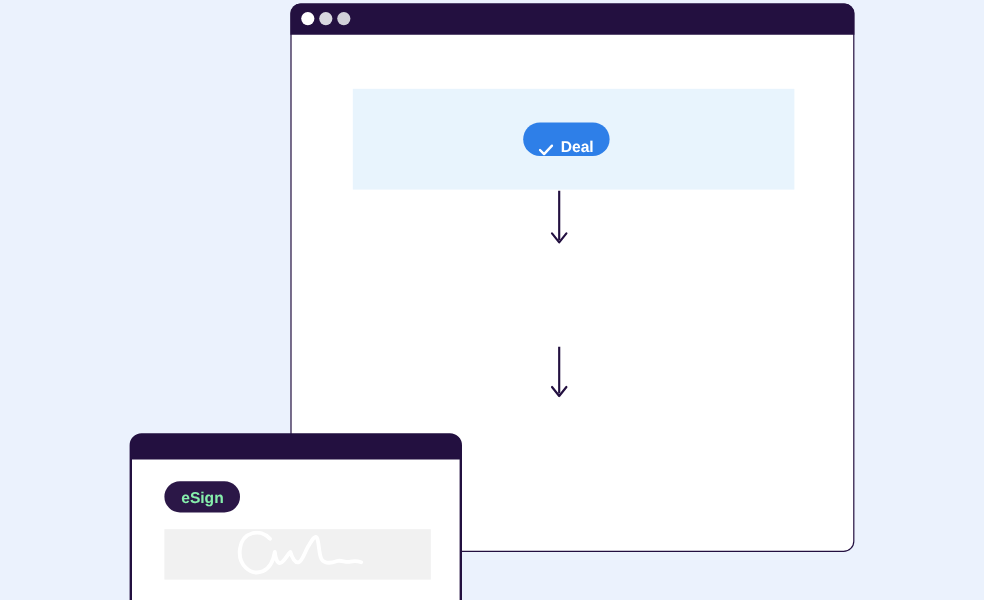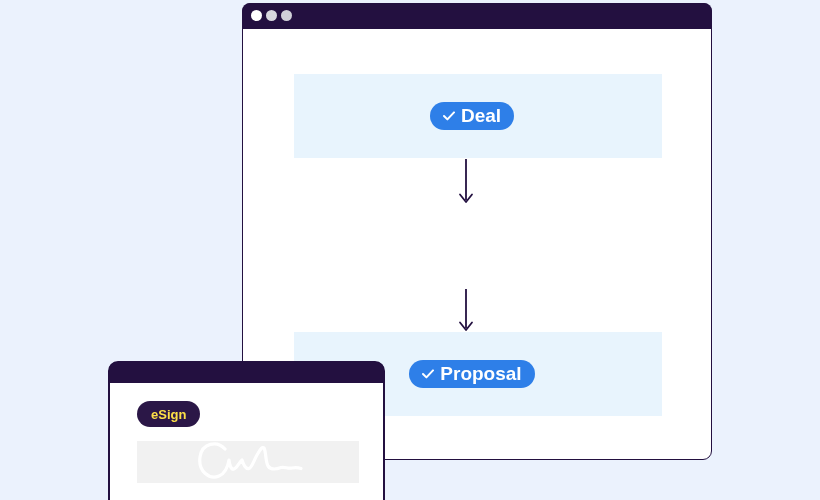--- a/index.html
+++ b/index.html
@@ -50,31 +50,31 @@
     display: flex;
     align-items: center;
     justify-content: center;
   }
   .flow-section.s1 { top: 70px; }
   .flow-section.s2 { top: 200px; }
   .flow-section.s3 { top: 328px; }
 
   .step-btn {
     display: inline-flex;
-    align-items: center;
+    align-items: flex-end;
     gap: 6px;
     height: 28px;
     padding: 0 13px;
     margin-right: 12px; 
     background: #2e7fe8;
     color: #ffffff;
     border: none;
     border-radius: 14px;
     font-family: "Liberation Sans", sans-serif;
-    font-size: 19px;
+    font-size: 13px;
     font-weight: 700;
     cursor: pointer;
   }
   .step-btn svg { display: block; }
 
   .flow-arrow {
     position: absolute;
     left: 215px;
     width: 16px;
   }
@@ -99,21 +99,21 @@
     border-radius: 8px 8px 0 0;
   }
   .esign-badge {
     position: absolute;
     left: 27px; top: 38px;
     height: 26px;
     padding: 0 14px;
     display: inline-flex;
     align-items: center;
     background: #2b1747;
-    color: #fde047;
+    color: #86efac;
     border: none;
     border-radius: 13px;
     font-family: "Liberation Sans", sans-serif;
     font-size: 13px;
     font-weight: 700;
     cursor: pointer;
   }
   .signature-pad {
     position: absolute;
     left: 27px; top: 78px;
@@ -154,30 +154,20 @@
       <line x1="8" y1="1" x2="8" y2="42" stroke="#231040" stroke-width="1.8"></line>
       <polyline points="2,36.5 8,44 14,36.5" fill="none" stroke="#231040" stroke-width="1.8" stroke-linecap="round" stroke-linejoin="round"></polyline>
     </svg>
 
 
     <svg class="flow-arrow a2" viewBox="0 0 16 44">
       <line x1="8" y1="1" x2="8" y2="40" stroke="#231040" stroke-width="1.8"></line>
       <polyline points="2,34.5 8,42 14,34.5" fill="none" stroke="#231040" stroke-width="1.8" stroke-linecap="round" stroke-linejoin="round"></polyline>
     </svg>
 
-    <div class="flow-section s3">
-      <button class="step-btn">
-        <span>
-          <svg width="12" height="10" viewBox="0 0 12 10" fill="none">
-            <path d="M1 5l3.4 3.4L11 1.4" stroke="#ffffff" stroke-width="2" stroke-linecap="round" stroke-linejoin="round"></path>
-          </svg>
-        </span>
-        <span>Proposal</span>
-      </button>
-    </div>
 
   </div>
 
   <div class="esign-window">
     <div class="esign-titlebar"></div>
 
     <button class="esign-badge">
       <span>eSign</span>
     </button>
 

